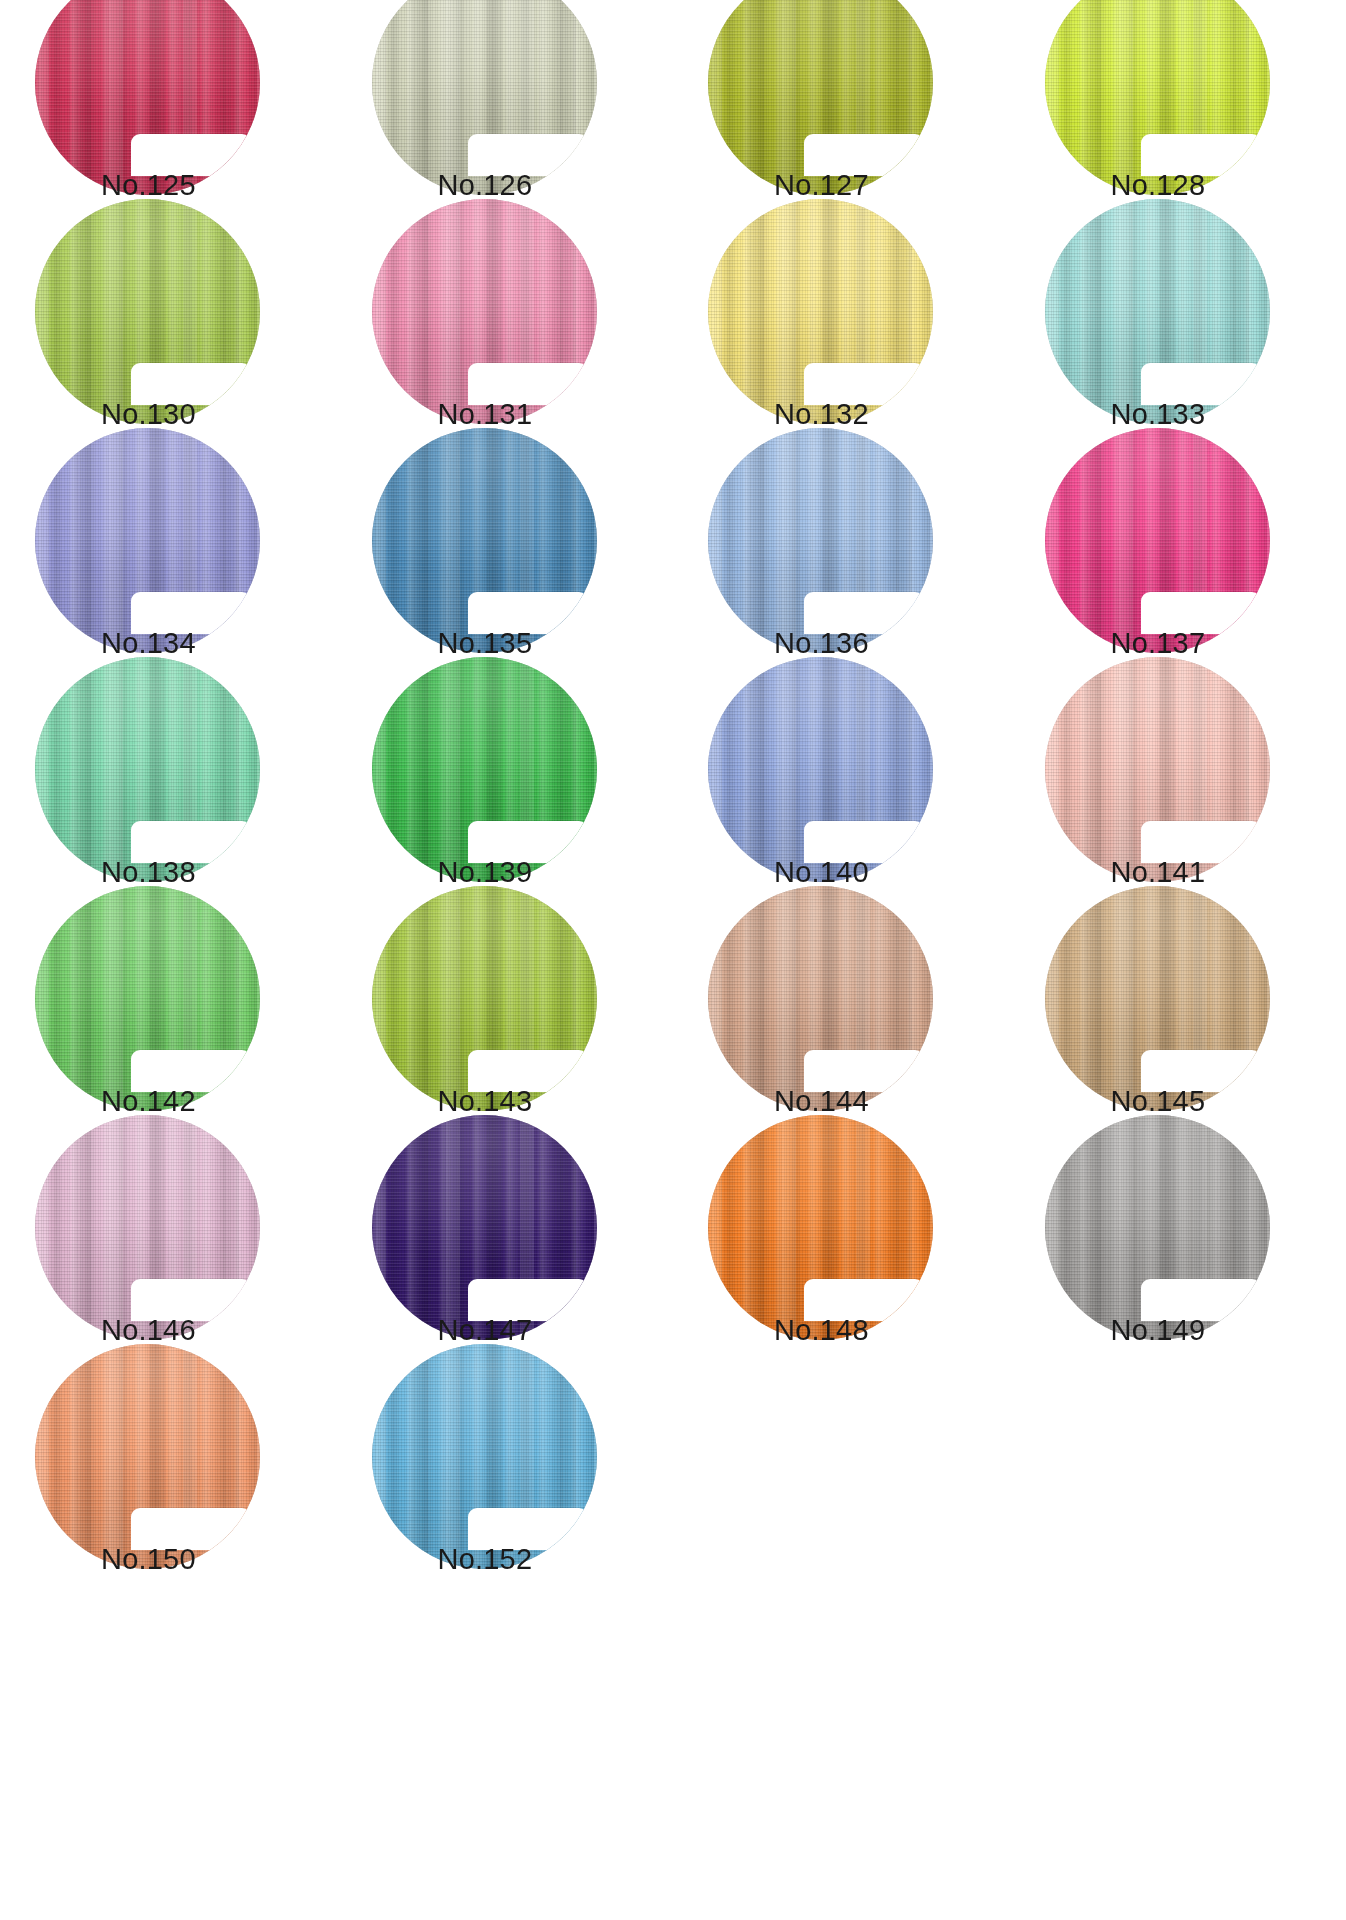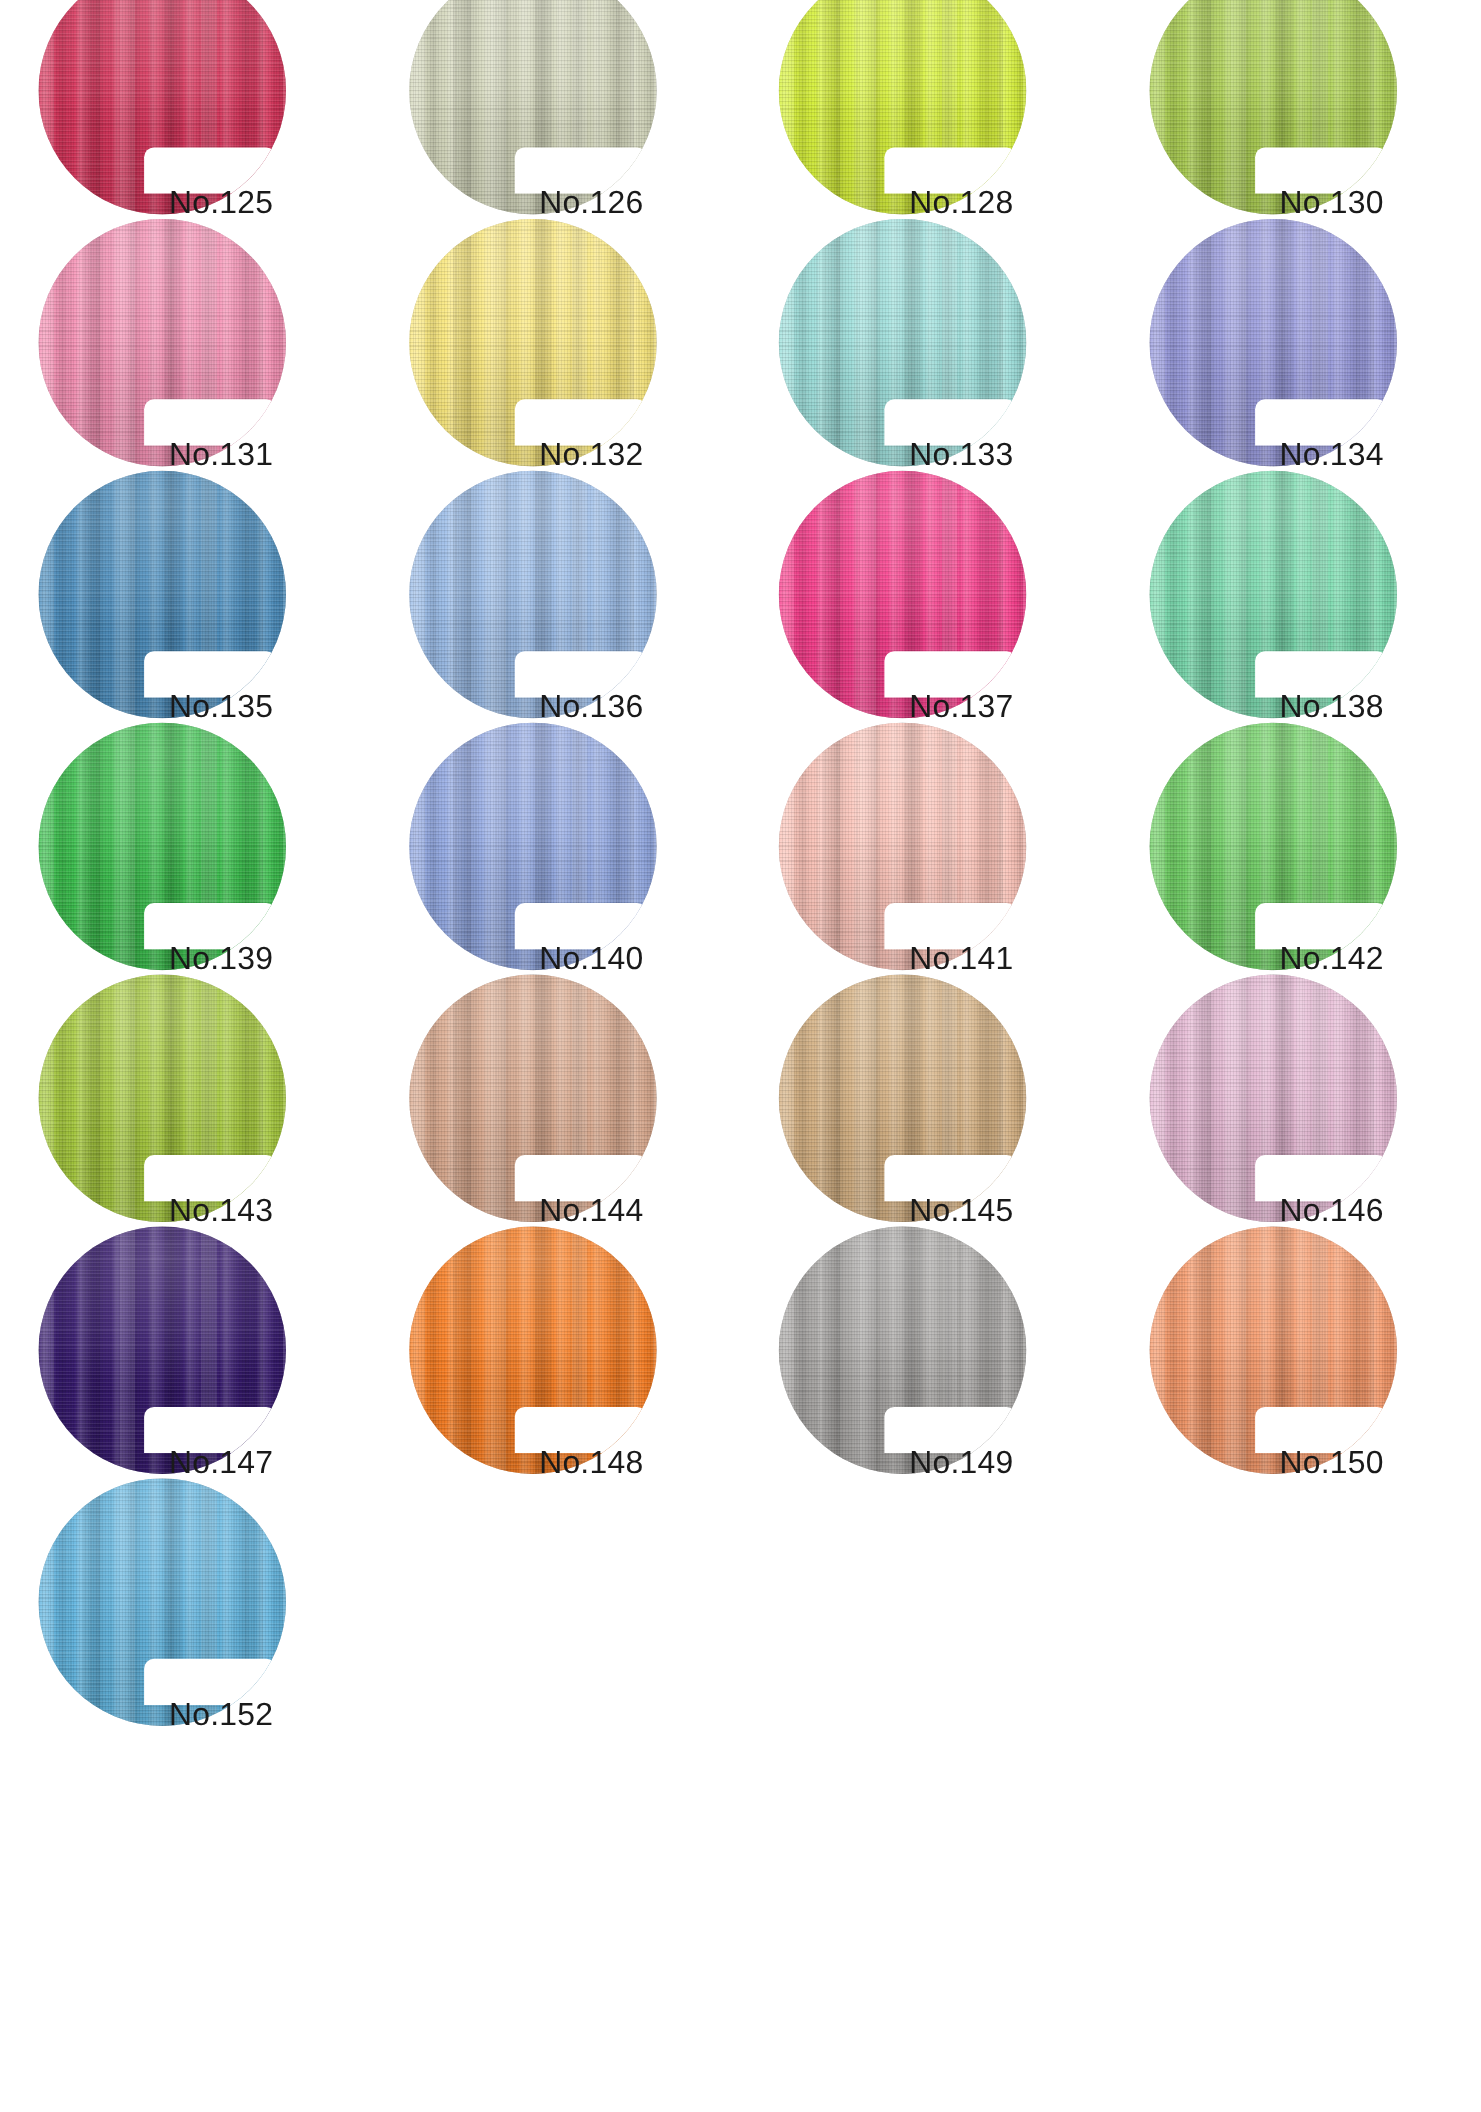--- a/index.html
+++ b/index.html
@@ -33,21 +33,20 @@
     grid-template-columns: repeat(4, 336.5px);
     grid-template-rows: repeat(7, 229px);
     align-items: start;
     justify-items: center;
   }
 
   .swatch-cell {
     position: relative;
     width: 336.5px;
     height: 229px;
-    text-align: center;
   }
 
   
   .swatch-disc {
     position: absolute;
     left: 35px;
     top: -30px;
     width: 225px;
     height: 225px;
     border-radius: 50%;
@@ -177,20 +176,31 @@
           <div class="disc-ribs"></div>
           <div class="disc-plies"></div>
           <div class="disc-knit"></div>
           <div class="disc-shade"></div>
           <div class="swatch-notch"></div>
         </div>
         <div class="swatch-label">No.126</div>
       </div>
       <div class="swatch-cell">
         <div class="swatch-disc">
+          <div class="disc-color" style="background: rgb(179, 191, 46);"></div>
+          <div class="disc-ribs"></div>
+          <div class="disc-plies"></div>
+          <div class="disc-knit"></div>
+          <div class="disc-shade"></div>
+          <div class="swatch-notch"></div>
+        </div>
+        <div class="swatch-label">No.127</div>
+      </div>
+      <div class="swatch-cell">
+        <div class="swatch-disc">
           <div class="disc-color" style="background: rgb(215, 241, 60);"></div>
           <div class="disc-ribs"></div>
           <div class="disc-plies"></div>
           <div class="disc-knit"></div>
           <div class="disc-shade"></div>
           <div class="swatch-notch"></div>
         </div>
         <div class="swatch-label">No.128</div>
       </div>
       <div class="swatch-cell">

